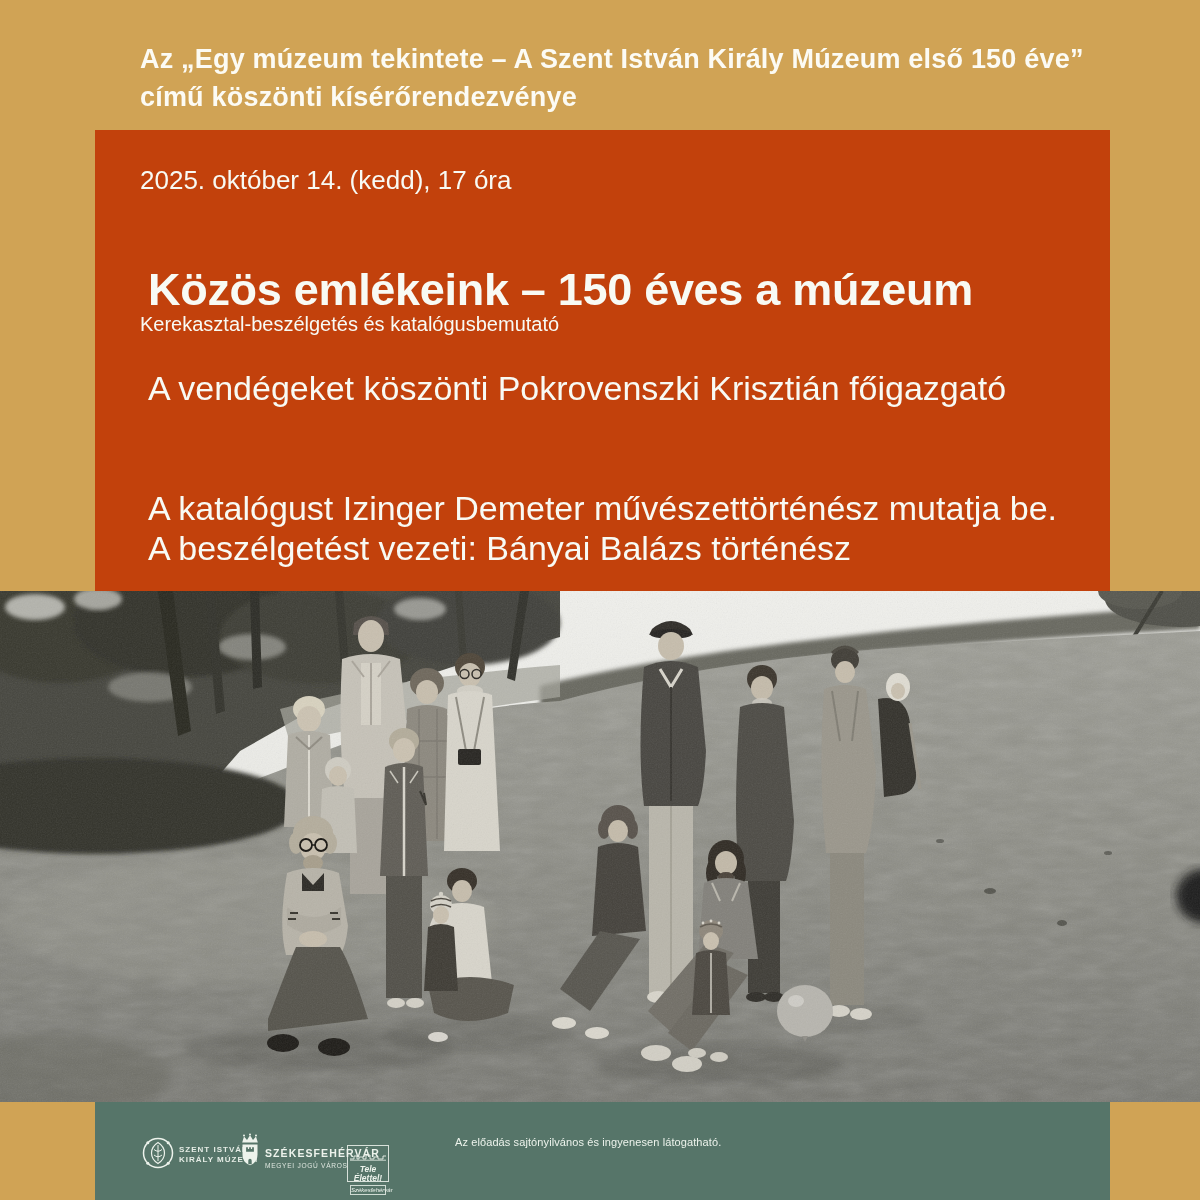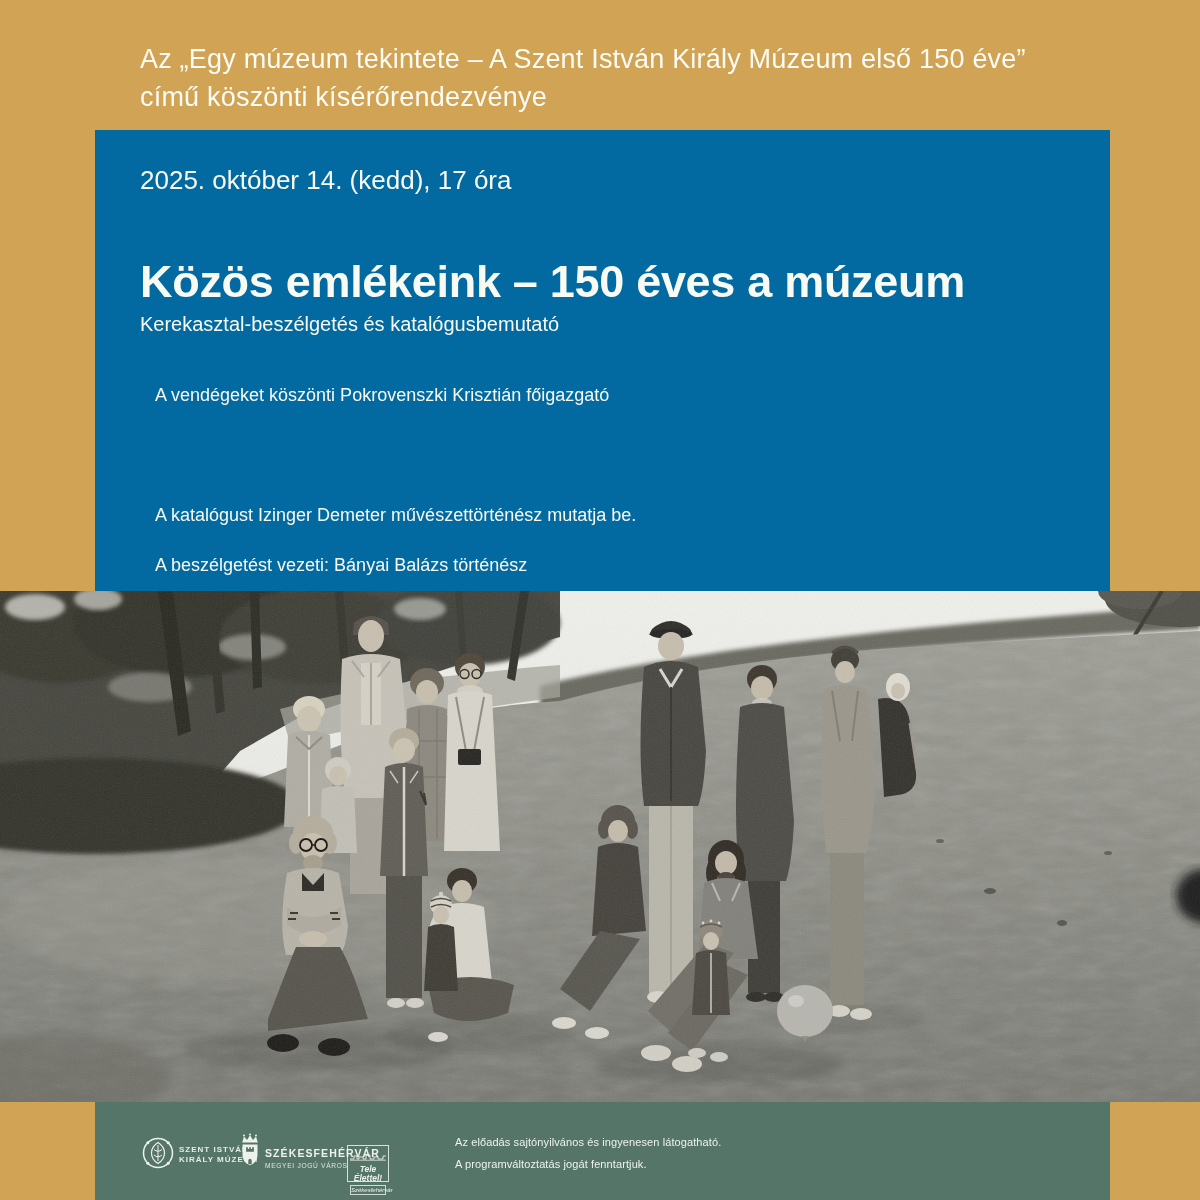--- a/index.html
+++ b/index.html
@@ -3,34 +3,34 @@
 <meta charset="utf-8">
 <style>
   html,body{margin:0;padding:0}
   body{
     width:1200px;height:1200px;position:relative;overflow:hidden;
     background:#D0A355;
     font-family:"Liberation Sans",sans-serif;
   }
   .top-note{
     position:absolute;left:140px;top:40px;color:#FCFBF4;
-    font-size:27px;line-height:38px;letter-spacing:.2px;font-weight:400;
+    font-size:27px;line-height:38px;letter-spacing:.2px;font-weight:700;
   }
   .panel{
     position:absolute;left:95px;top:130px;width:1015px;height:461px;
-    background:#0369a1;color:#F8FAF4;
+    background:#c2410c;color:#F8FAF4;
   }
   .when{position:absolute;left:45px;top:33px;font-size:26px;line-height:35px}
-  .event-title{position:absolute;left:45px;top:126px;font-size:45px;font-weight:700;letter-spacing:-.3px;margin:0}
+  .event-title{position:absolute;left:45px;top:126px;font-size:45px;font-weight:700;letter-spacing:-.3px;margin:8px}
   .event-subtitle{position:absolute;left:45px;top:183px;font-size:20px}
-  .p{position:absolute;left:45px;width:952px;margin:15px;font-size:18px;line-height:39px}
+  .p{position:absolute;left:45px;width:952px;margin:8px;font-size:34px;line-height:39px}
   .p-host{top:231px}
   .p-participants{top:271px}
   .p-catalog{top:351px}
-  .p-moderator{top:401px}
+  .p-moderator{top:391px}
   .photo{position:absolute;left:0;top:591px;width:1200px;height:511px;margin:0;background:#8a8a84}
   .photo svg{display:block;width:1200px;height:511px}
   .footer{
     position:absolute;left:95px;top:1102px;width:1015px;height:98px;
     background:#567569;color:#EDF3EC;
   }
   .f-item{position:absolute}
   .museum-logo{left:45px;top:33px}
   .museum-label{left:84px;top:43px;font-size:8px;font-weight:700;letter-spacing:1px;line-height:9.5px;opacity:.95}
   .city-logo{left:144px;top:31px}
@@ -363,15 +363,14 @@
     <svg width="38" height="12" viewBox="0 0 38 12">
       <path d="M1,10 h4 v-3 h3 v3 h2 v-2 h4 v2 h3 v-4 h4 v4 h4 v-2 h4 v2 h5 v-3 h3" fill="none" stroke="#EDF3EC" stroke-width=".9"></path>
       <path d="M1,11.2 H37" stroke="#EDF3EC" stroke-width=".8"></path>
     </svg>
     <div class="tele-script">Tele Élettel!</div>
     <div class="tele-sub">Székesfehérvár</div>
   </div>
 
   <div class="f-item notes">
     <div>Az előadás sajtónyilvános és ingyenesen látogatható.</div>
-    <div>A programváltoztatás jogát fenntartjuk.</div>
   </div>
 </footer>
 
 </body></html>

